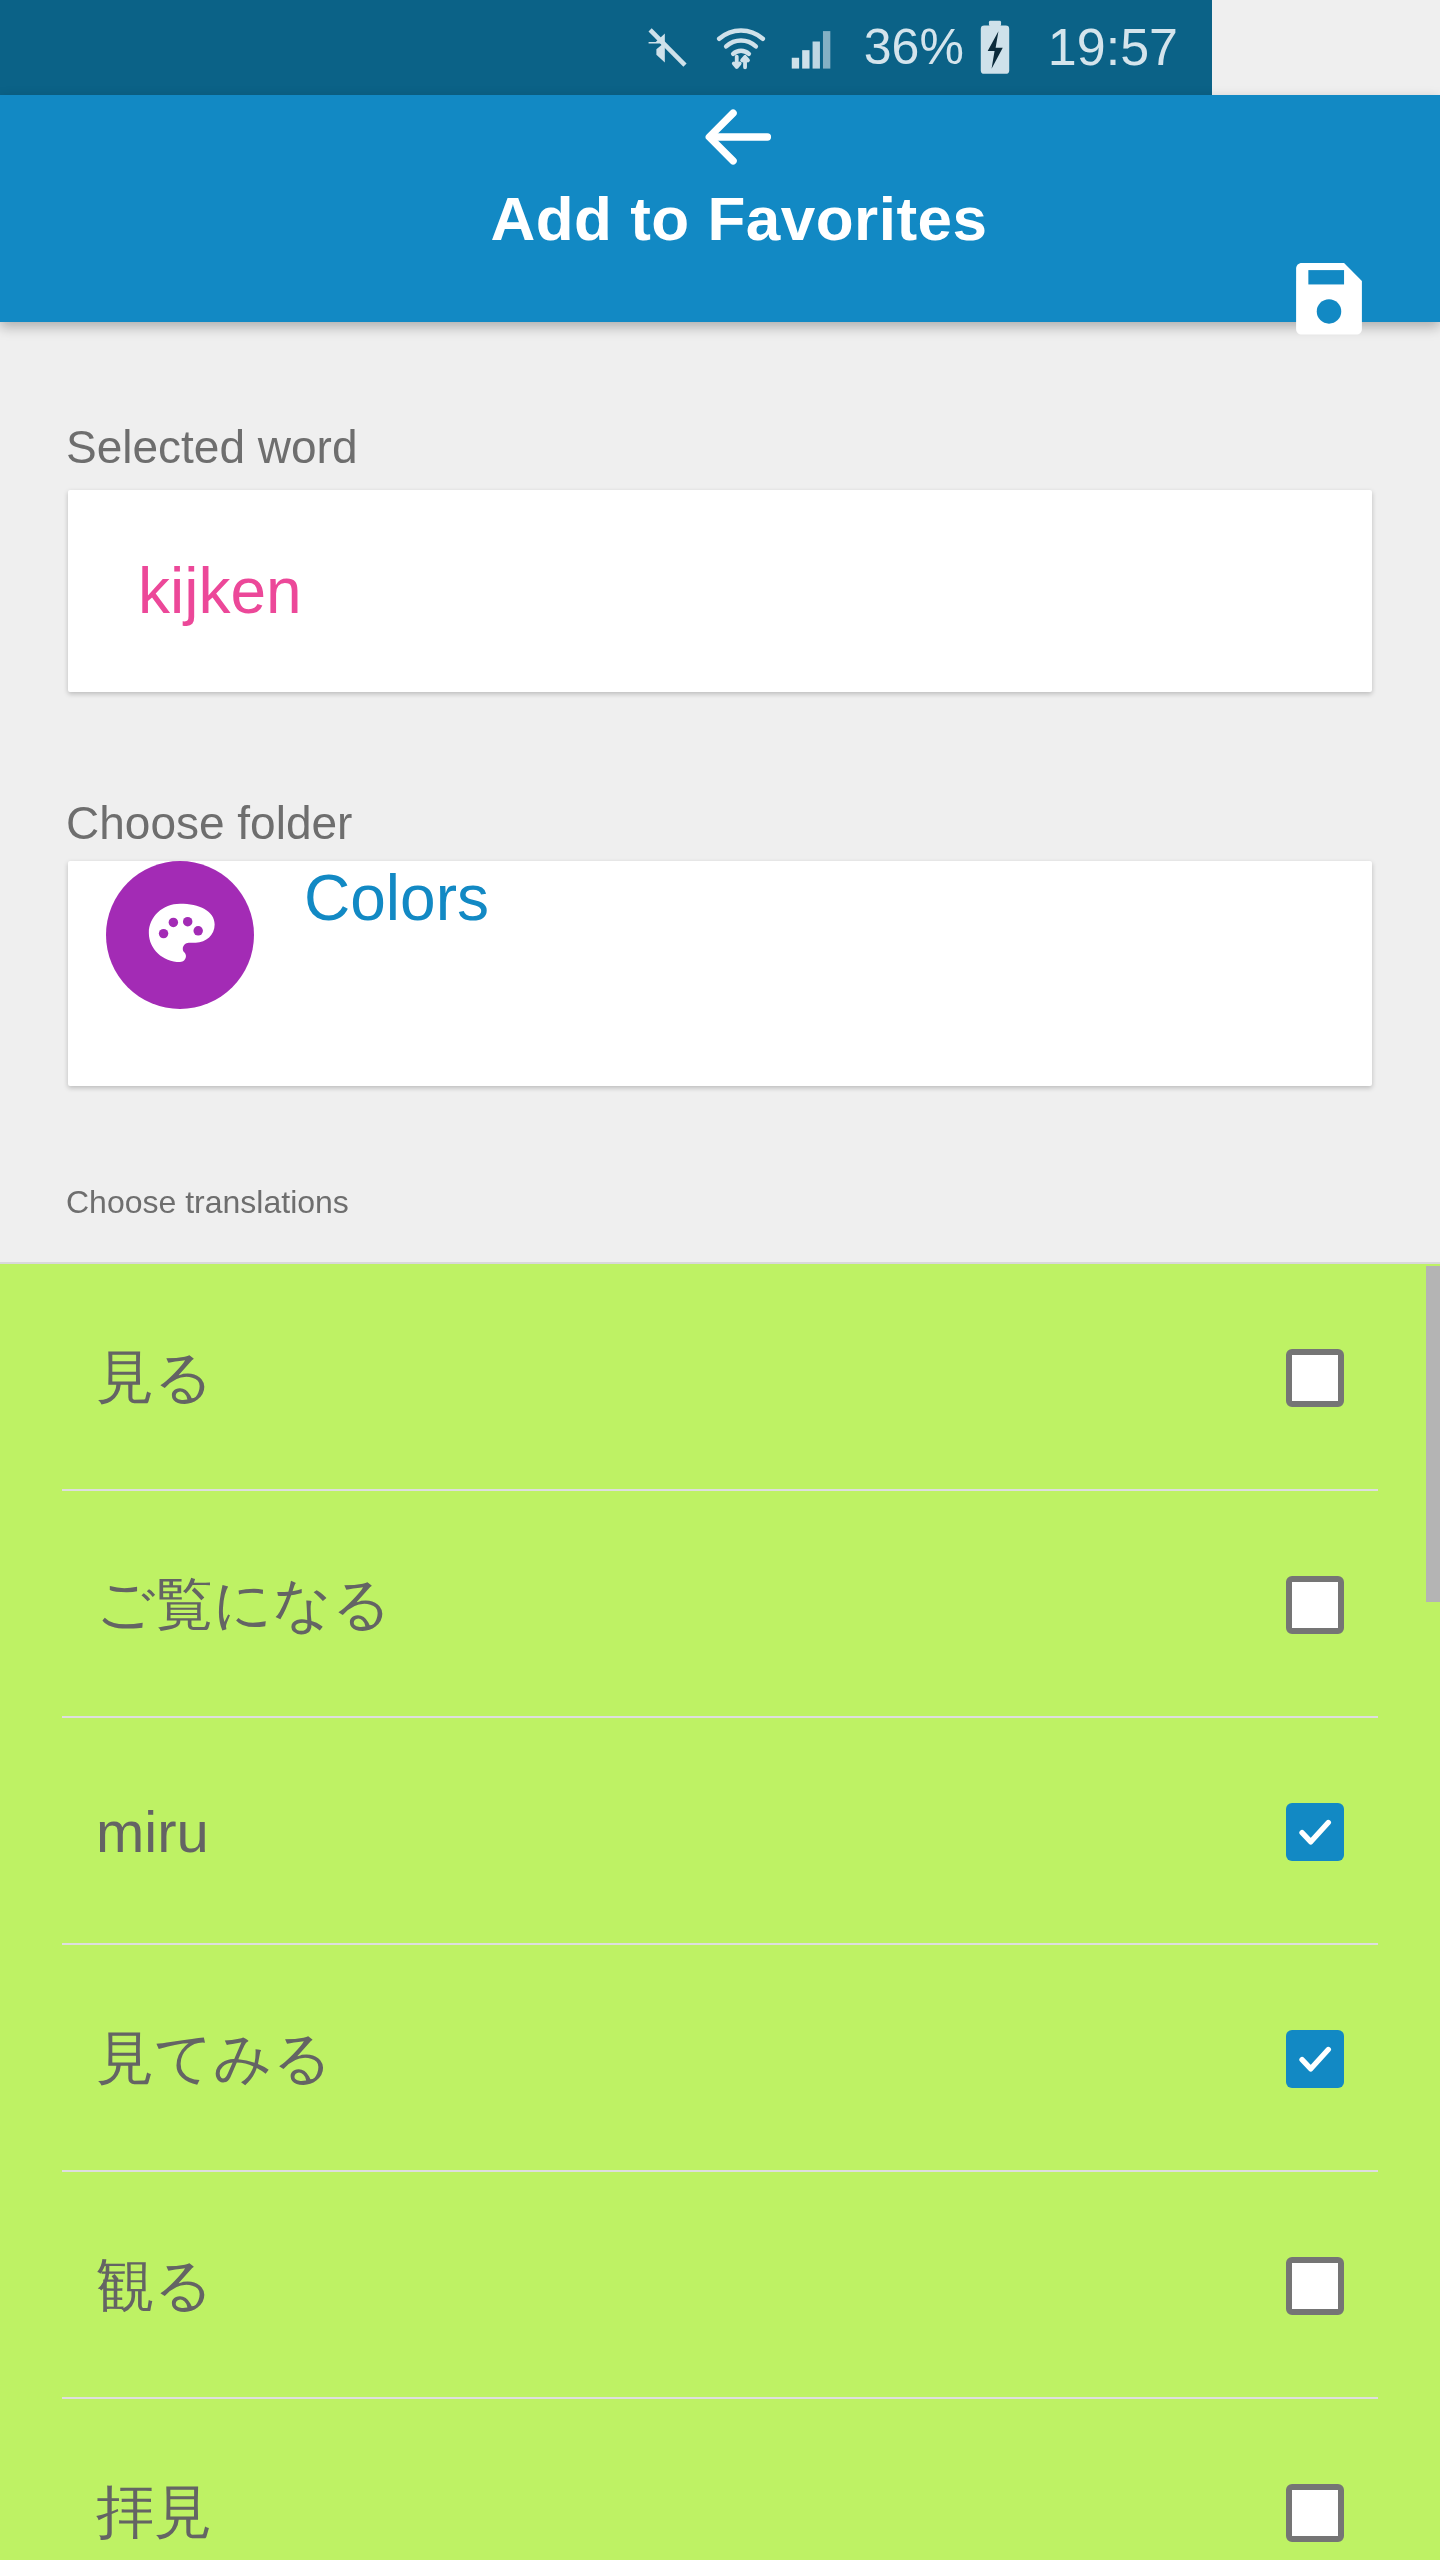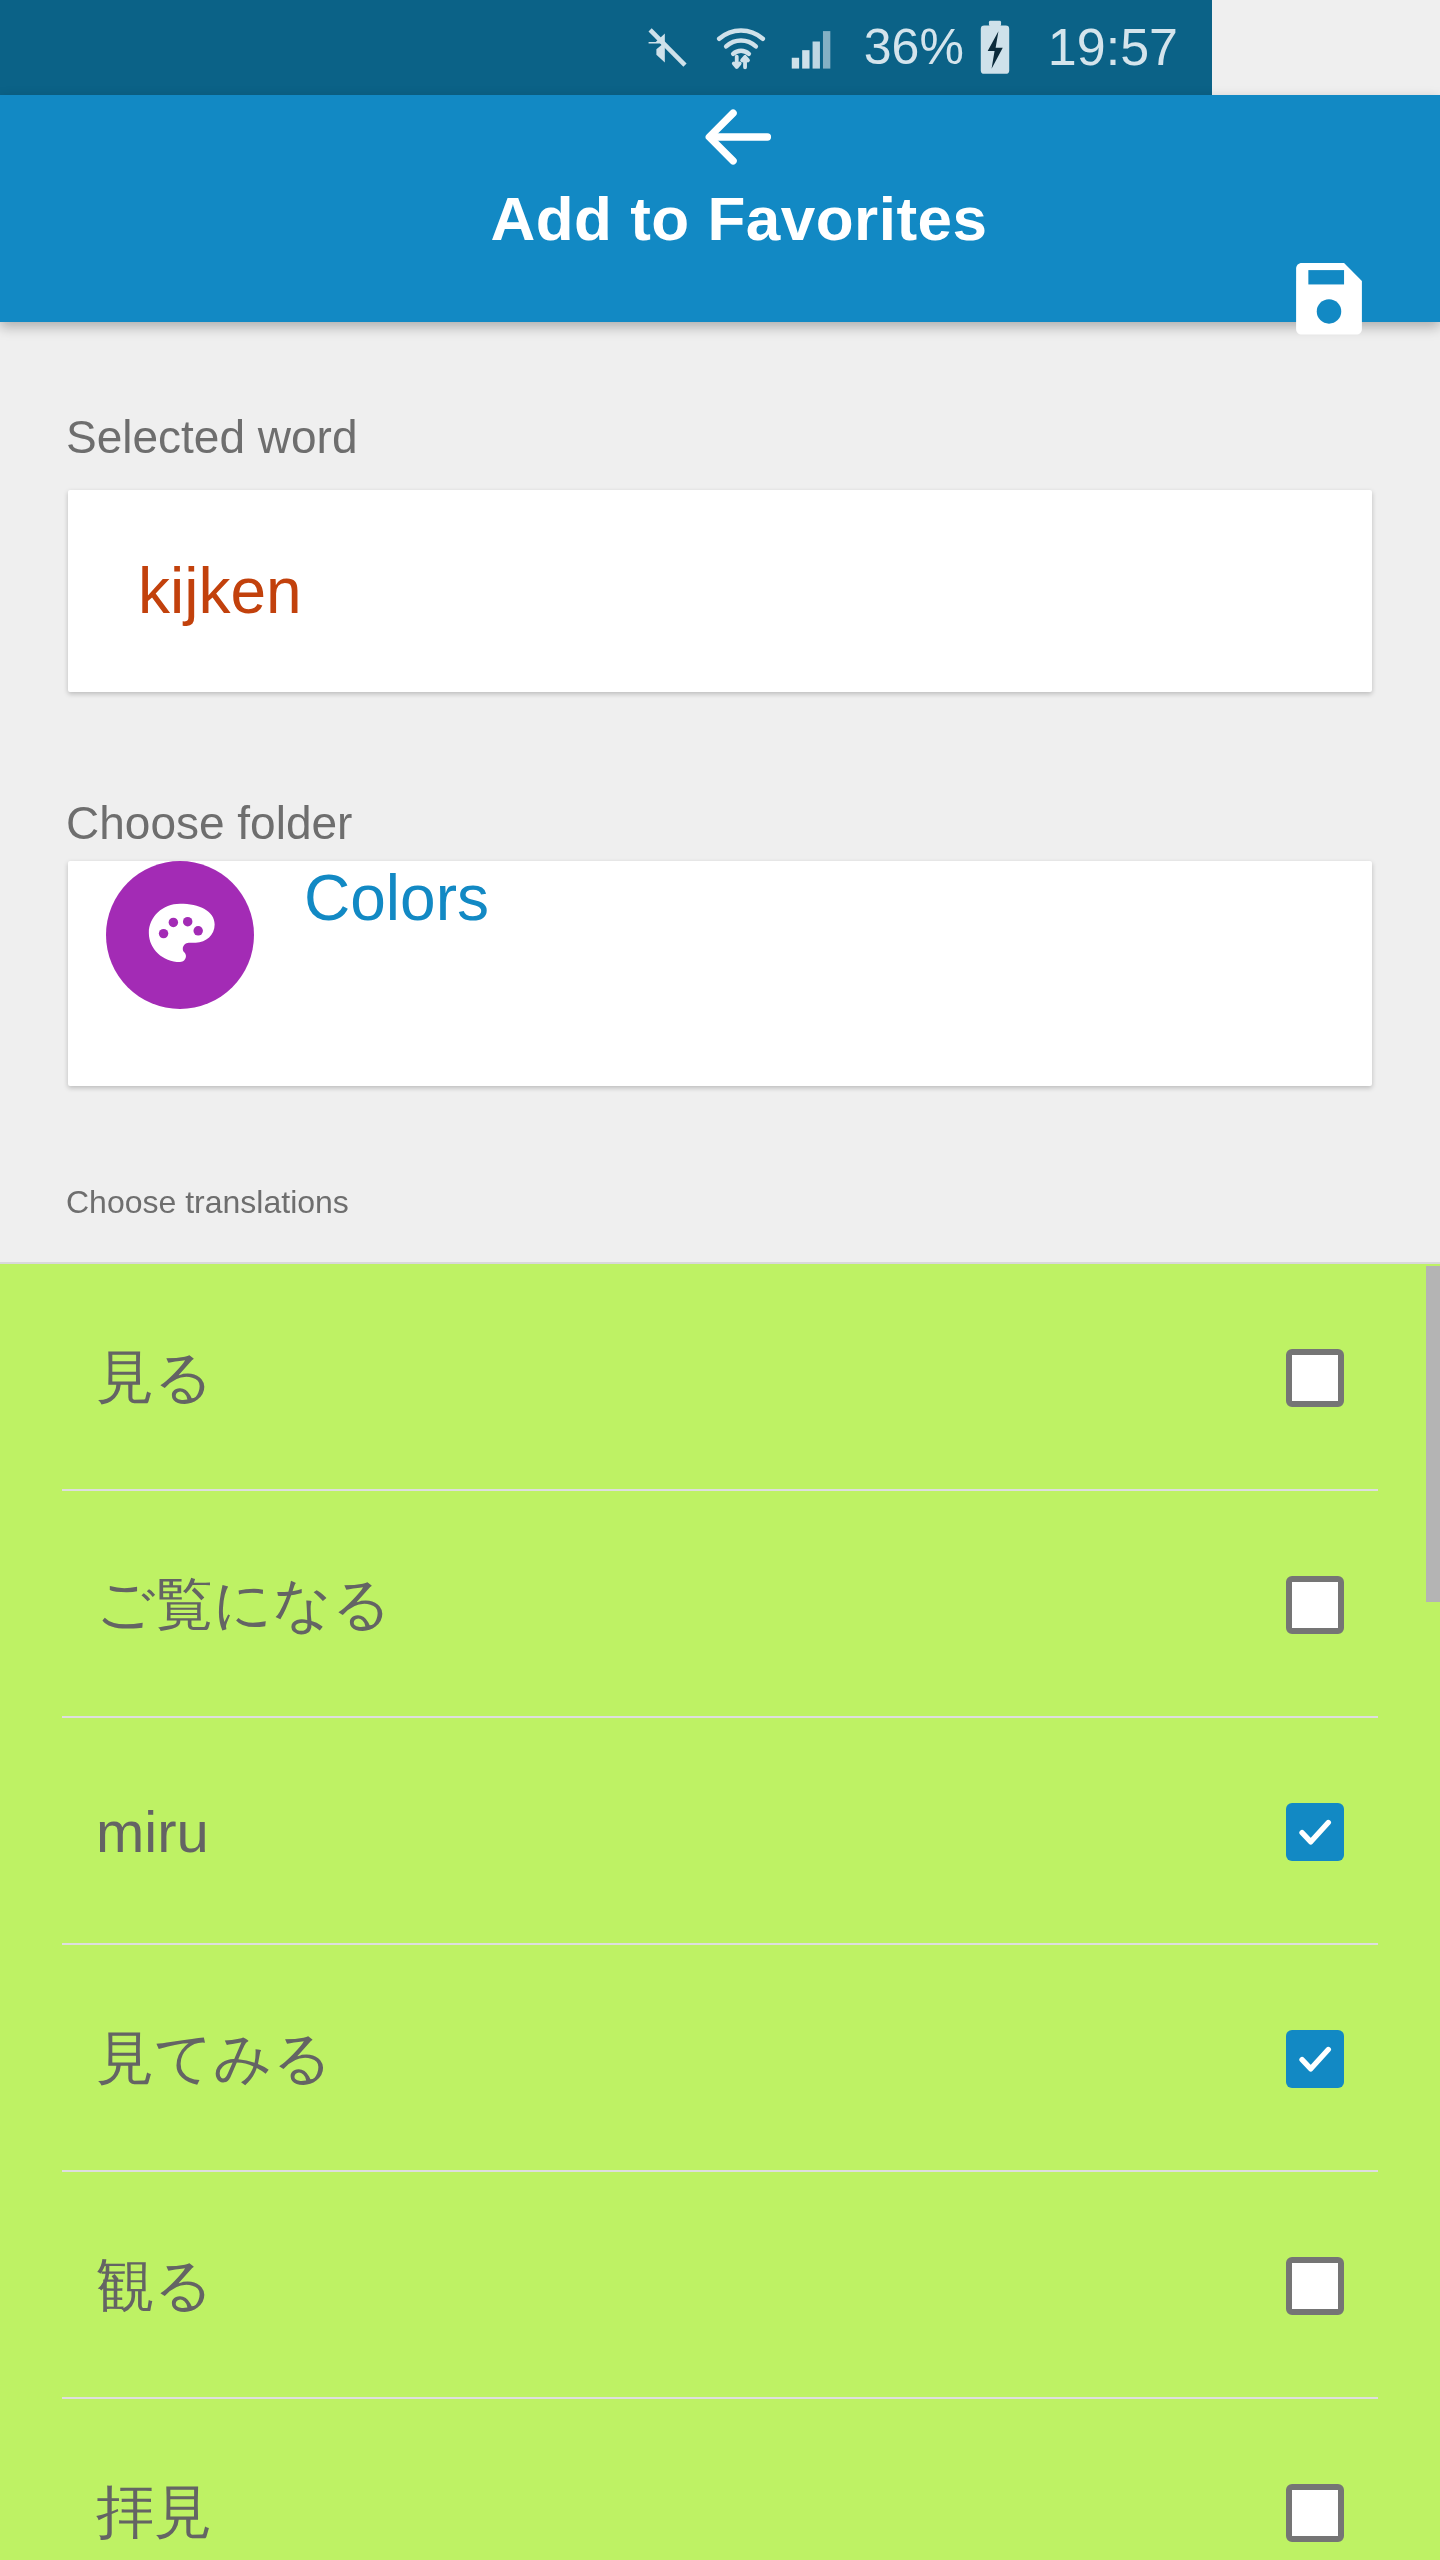--- a/index.html
+++ b/index.html
@@ -110,39 +110,39 @@
     z-index: 1;
   }
   .field-label {
     position: absolute;
     left: 66px;
     color: #6e6e6e;
     font-size: 46px;
     font-weight: 400;
     white-space: nowrap;
   }
-  .label-word   { top: 88px; text-align: right; }
+  .label-word   { top: 98px; text-align: right; }
   .label-folder { top: 474px; }
 
   .card {
     position: absolute;
     left: 68px;
     width: 1304px;
     background: #ffffff;
     box-shadow: 0 2px 5px rgba(0,0,0,0.22);
     border-radius: 2px;
   }
   .card-word {
     top: 168px;
     height: 202px;
     display: flex;
     align-items: center;
   }
   .card-word .value {
-    color: #c2410c;
+    color: #ec4899;
     font-size: 64px;
     margin-left: 70px;
     white-space: nowrap;
   }
   .card-folder {
     top: 539px;
     height: 225px;
     display: flex;
     align-items: flex-start;
   }

